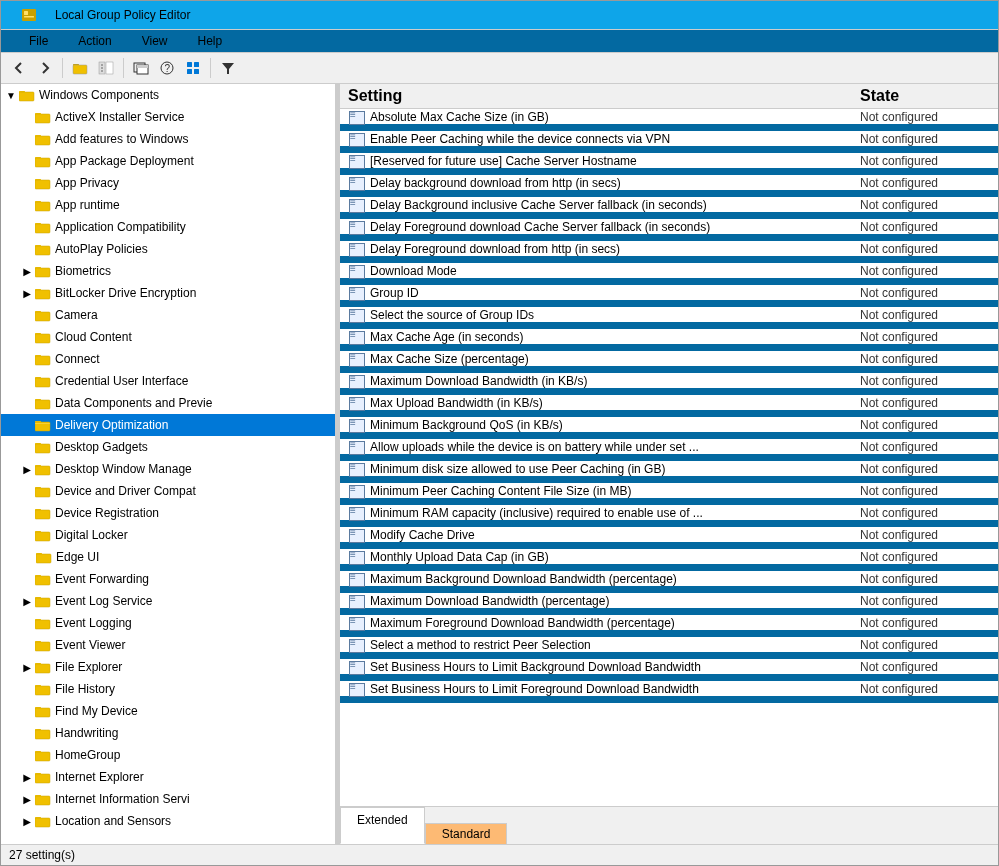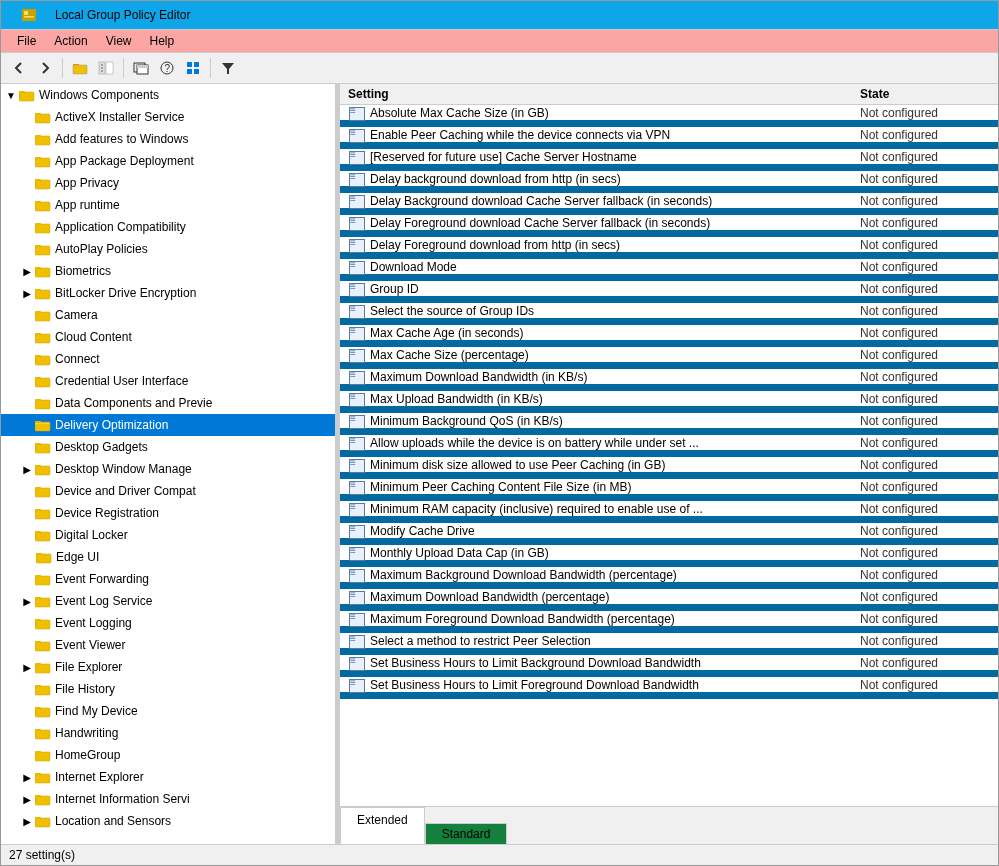--- a/index.html
+++ b/index.html
@@ -28,24 +28,24 @@
       border-bottom: 1px solid #ccc;
       font-size: 12px;
       font-weight: normal;
       color: #000;
     }
     .title-bar-icon {
       width: 16px;
       height: 16px;
     }
     .menu-bar {
-      background: #fca5a5;
-      padding: 2px 8px;
-      display: flex;
-      gap: 2px;
+      background: #0369a1;
+      padding: 2px 20px;
+      display: flex;
+      gap: 14px;
       border-bottom: 1px solid #ccc;
     }
     .menu-item {
       padding: 2px 8px;
       cursor: pointer;
       font-size: 12px;
     }
     .toolbar {
       background: #f0f0f0;
       padding: 3px 6px;
@@ -108,21 +108,21 @@
       flex-direction: column;
       background: #fff;
       overflow: hidden;
     }
     .content-header {
       display: flex;
       background: #f0f0f0;
       border-bottom: 1px solid #ccc;
       padding: 3px 8px;
       font-weight: 600;
-      font-size: 12px;
+      font-size: 16px;
     }
     .col-setting { flex: 1; }
     .col-state { width: 130px; text-align: left; }
     .settings-list {
       flex: 1;
       overflow-y: auto;
       overflow-x: hidden;
     }
     .setting-row {
       display: flex;
@@ -165,21 +165,21 @@
     .tabs-bar {
       display: flex;
       border-top: 1px solid #ccc;
       background: #f0f0f0;
     }
     .tab {
       padding: 3px 16px;
       cursor: pointer;
       border: 1px solid #ccc;
       border-bottom: none;
-      background: #15803d;
+      background: #fdba74;
       font-size: 12px;
       margin-top: 16px;
     }
     .tab.active {
       background: #fff;
       border-bottom: 1px solid #fff;
       margin-top: 0;
       font-weight: normal;
       padding-top: 5px;
     }
@@ -628,21 +628,21 @@
     <span class="setting-name">[Reserved for future use] Cache Server Hostname</span>
     <span class="setting-state">Not configured</span>
   </div>
           <div class="setting-row">
     <span class="setting-icon"></span>
     <span class="setting-name">Delay background download from http (in secs)</span>
     <span class="setting-state">Not configured</span>
   </div>
           <div class="setting-row">
     <span class="setting-icon"></span>
-    <span class="setting-name">Delay Background download Cache Server fallback (in seconds)</span>
+    <span class="setting-name">Delay Background inclusive Cache Server fallback (in seconds)</span>
     <span class="setting-state">Not configured</span>
   </div>
           <div class="setting-row">
     <span class="setting-icon"></span>
     <span class="setting-name">Delay Foreground download Cache Server fallback (in seconds)</span>
     <span class="setting-state">Not configured</span>
   </div>
           <div class="setting-row">
     <span class="setting-icon"></span>
     <span class="setting-name">Delay Foreground download from http (in secs)</span>

